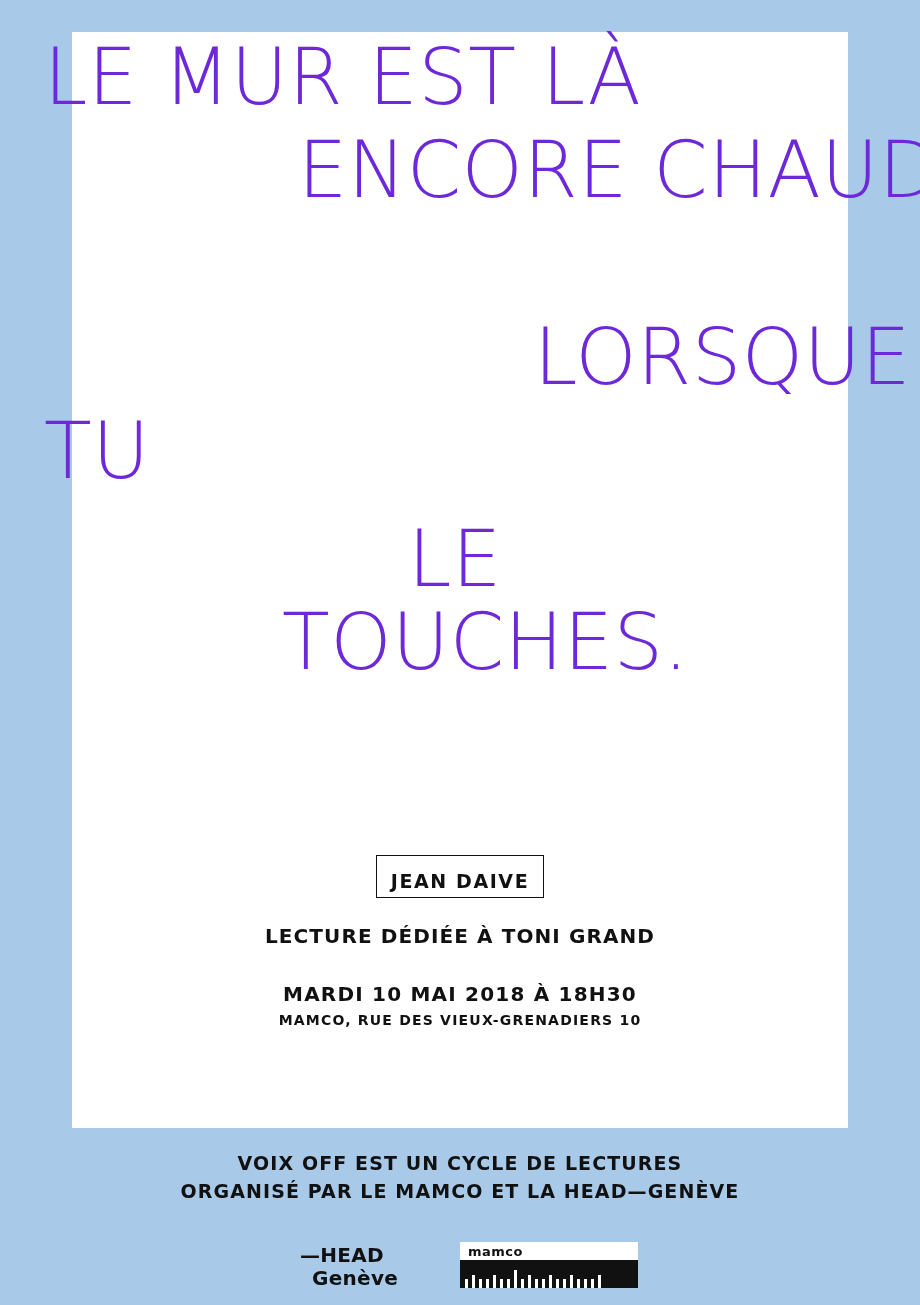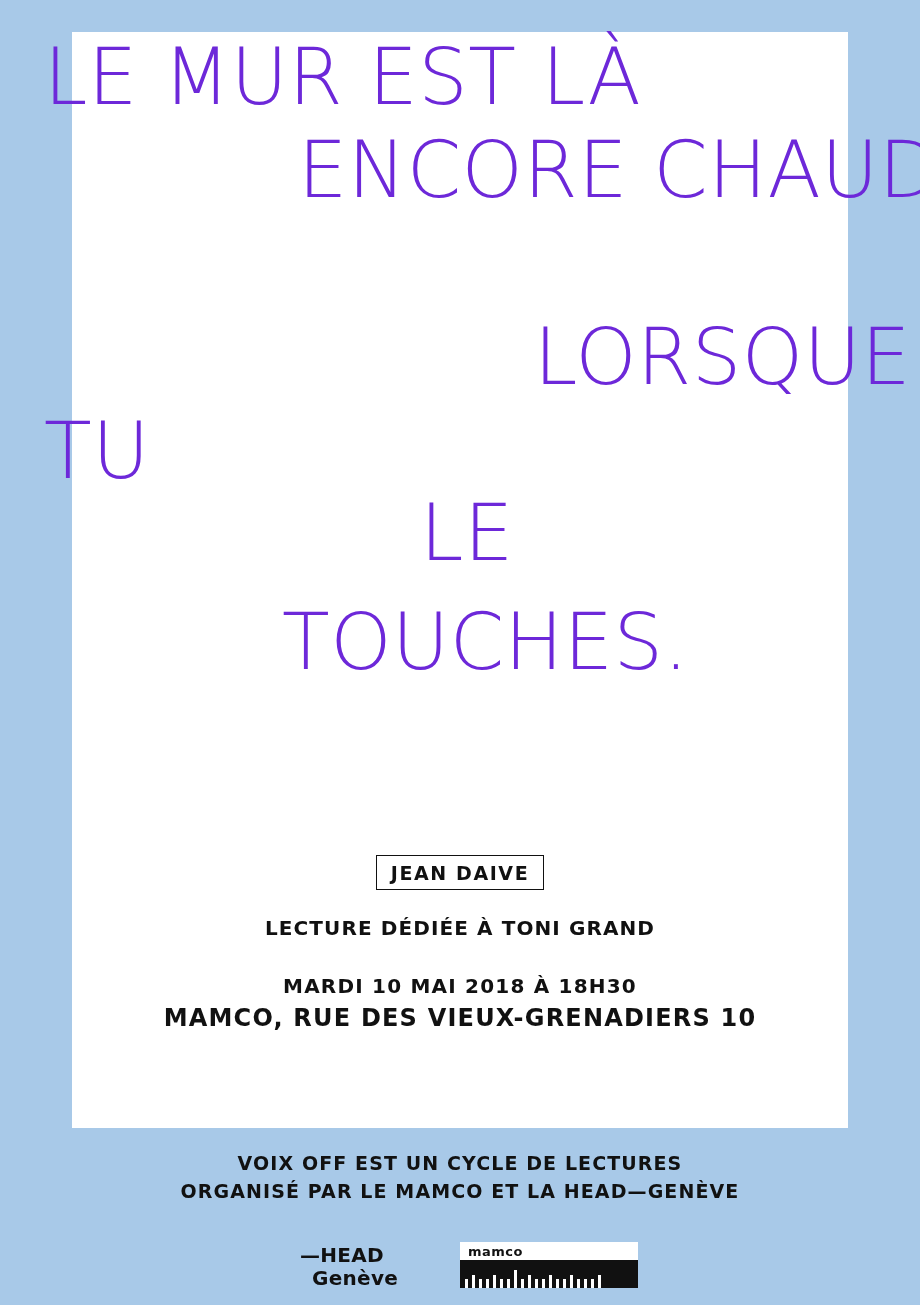--- a/index.html
+++ b/index.html
@@ -48,21 +48,21 @@
     line-height: 1;
     font-family: "DejaVu Sans", sans-serif;
     font-weight: 300;
     font-stretch: condensed;
     color: #6d28d9;
   }
   .hl-1 { left: 44px;  top: 38px;  }
   .hl-2 { left: 298px; top: 131px; }
   .hl-3 { left: 534px; top: 318px; }
   .hl-4 { left: 44px;  top: 412px; }
-  .hl-5 { left: 408px; top: 494px; margin-left: 12px; }
+  .hl-5 { left: 408px; top: 520px; }
   .hl-6 { left: 282px; top: 603px; }
 
   
   .credits {
     position: absolute;
     left: 72px;
     top: 855px;
     width: 776px;
     text-align: center;
     color: #111;
@@ -70,40 +70,40 @@
   }
   .credit-line {
     font-size: 19px;
     letter-spacing: 1.1px;
     font-weight: 600;
     margin: 0 0 22px 0;
   }
   .name-box {
     display: inline-block;
     border: 1.5px solid #111;
-    padding: 6px 14px 5px 14px;
+    padding: 14px 14px 5px 14px;
     font-size: 19px;
     letter-spacing: 1.6px;
     font-weight: 600;
     margin-bottom: 26px;
   }
   .dedication {
     font-size: 20px;
     letter-spacing: 1.1px;
     font-weight: 700;
     margin: 0 0 34px 0;
   }
   .when {
     font-size: 20px;
     letter-spacing: 1.2px;
     font-weight: 700;
     margin: 0 0 6px 0;
   }
   .where {
-    font-size: 24px;
+    font-size: 14px;
     letter-spacing: 1.2px;
     font-weight: 700;
     margin: 0;
   }
 
   
   .footer-note {
     position: absolute;
     left: 0;
     top: 1150px;

